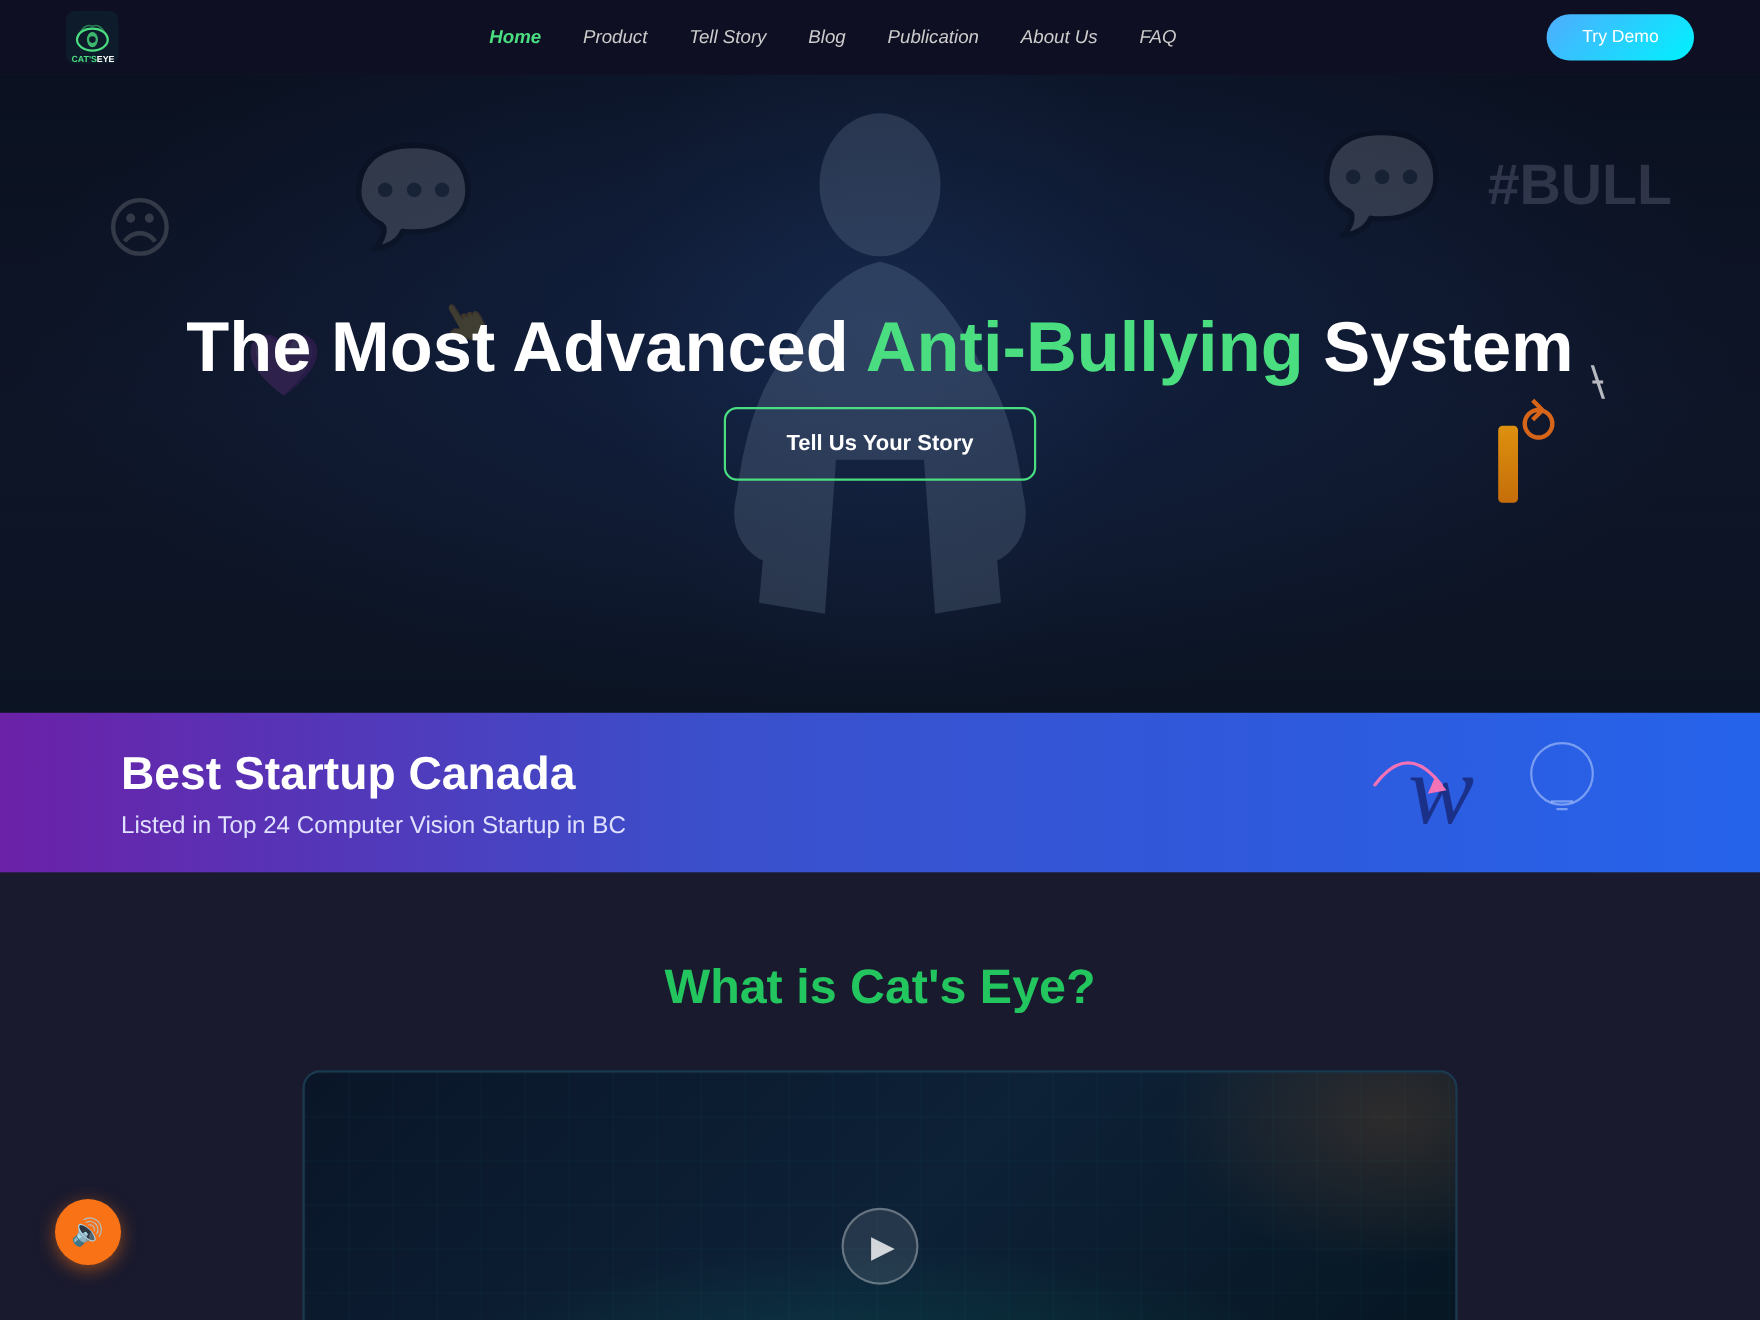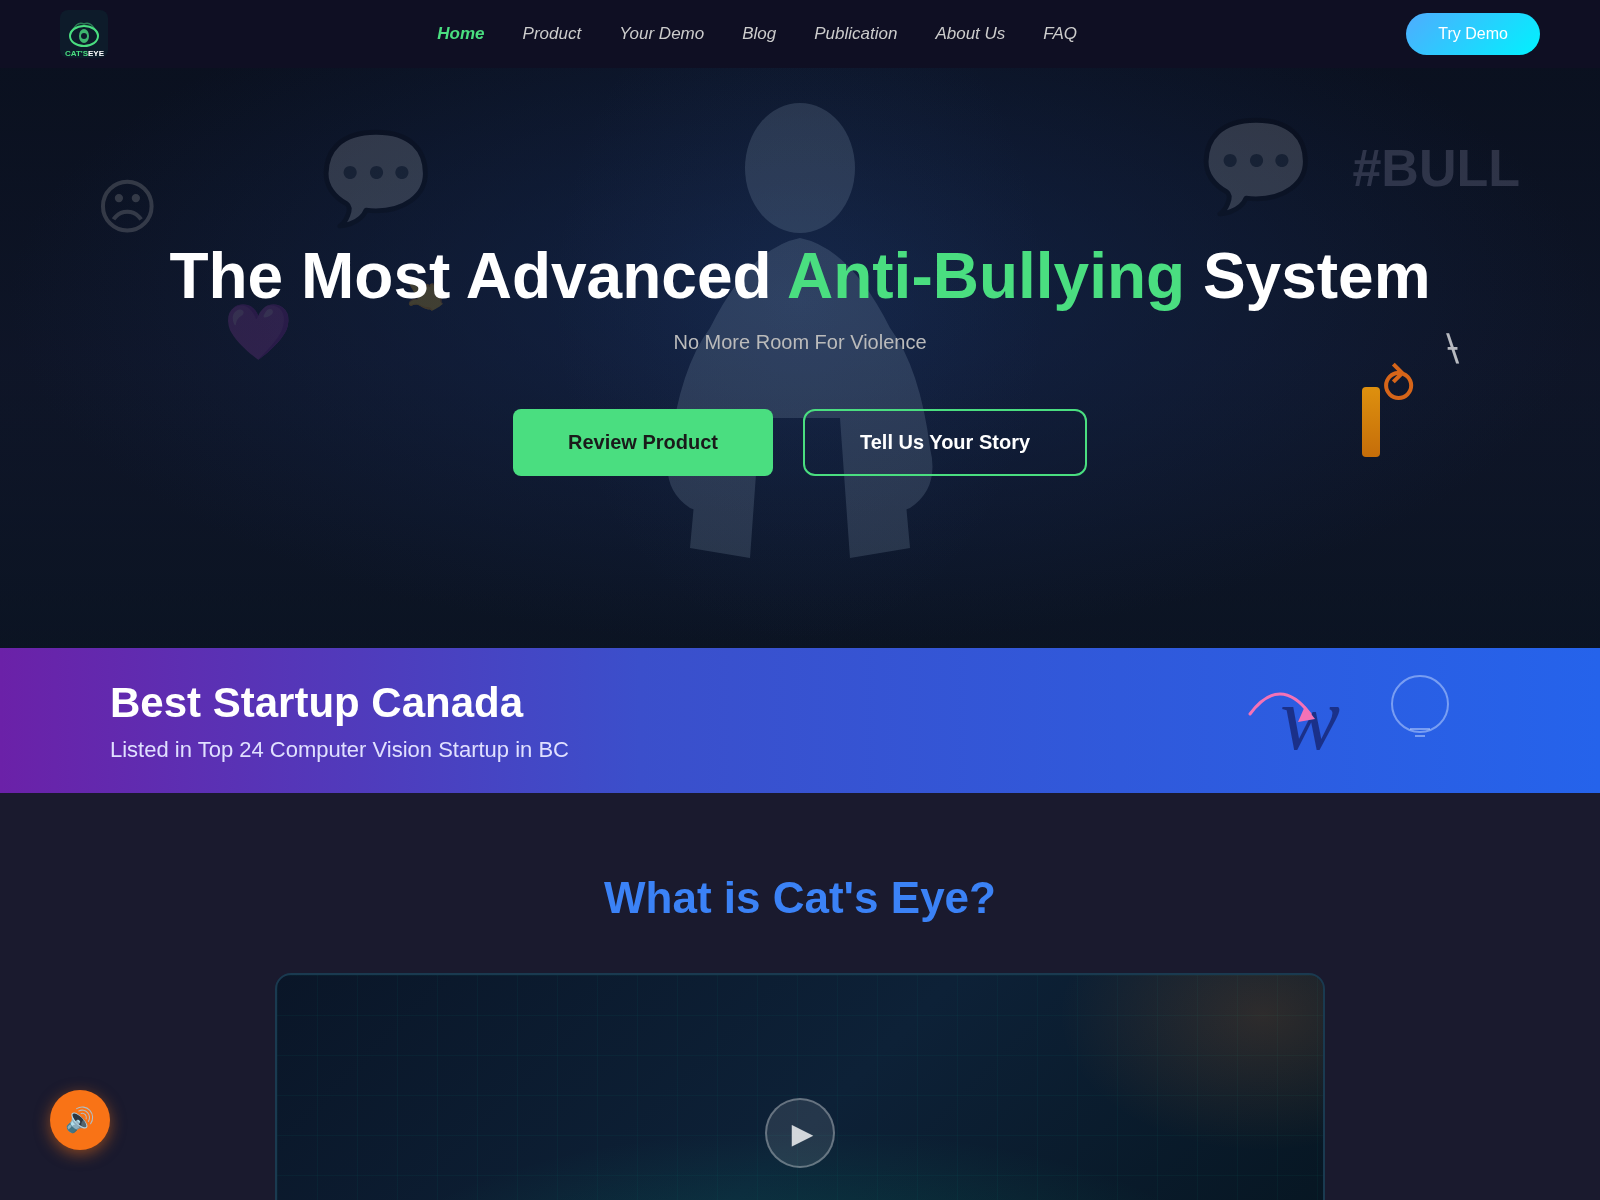--- a/index.html
+++ b/index.html
@@ -173,21 +173,21 @@
 
     
     .what-section {
       padding: 80px 200px 40px;
       text-align: center;
       background: #1a1a2e;
     }
     .what-title {
       font-size: 44px;
       font-weight: 700;
-      color: #3b82f6;
+      color: #22c55e;
       margin-bottom: 50px;
     }
 
     
     .video-container {
       margin: 0 auto;
       width: 1050px;
       height: 320px;
       background: linear-gradient(135deg, #0a1628 0%, #0d2137 50%, #061520 100%);
       border-radius: 16px;
@@ -251,21 +251,21 @@
   </div>
 
   <ul class="nav-links">
     <li>
       <a href="#" class="active">Home</a>
     </li>
     <li>
       <a href="#">Product</a>
     </li>
     <li>
-      <a href="#">Your Demo</a>
+      <a href="#">Tell Story</a>
     </li>
     <li>
       <a href="#">Blog</a>
     </li>
     <li>
       <a href="#">Publication</a>
     </li>
     <li>
       <a href="#">About Us</a>
     </li>
@@ -304,23 +304,21 @@
   <div style="position:absolute; right:220px; top:55%; display:flex; flex-direction:column; gap:10px; opacity:0.9;">
     <div style="width:18px; height:70px; background:linear-gradient(180deg,#f59e0b,#d97706); border-radius:4px;"></div>
   </div>
   <div style="position:absolute; right:185px; top:50%; font-size:48px; opacity:0.85; color:#f97316;">⥁</div>
   <div style="position:absolute; right:140px; top:44%; font-size:44px; opacity:0.7; color:#fff; font-weight:300;">⧷</div>
 
   <div class="hero-content">
     <h1 class="hero-title">
       <span>The Most Advanced </span><span class="hero-title-accent">Anti-Bullying</span><span> System</span>
     </h1>
-    <p class="hero-subtitle">No More Room For Violence</p>
     <div class="hero-buttons">
-      <button class="btn-review">Review Product</button>
       <button class="btn-story">Tell Us Your Story</button>
     </div>
   </div>
 </section>
 
 <div class="startup-banner">
   <div class="startup-banner-title">Best Startup Canada</div>
   <div class="startup-banner-sub">Listed in Top 24 Computer Vision Startup in BC</div>
 
   <div class="banner-doodle">

